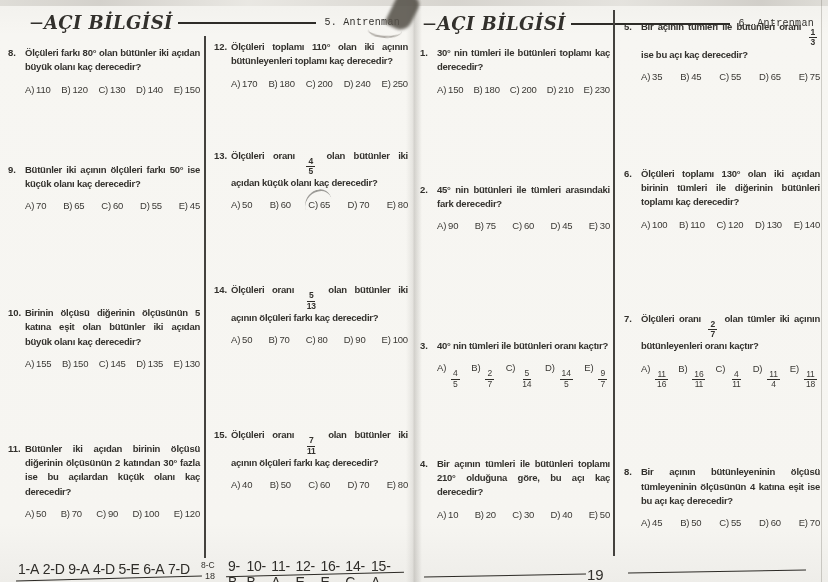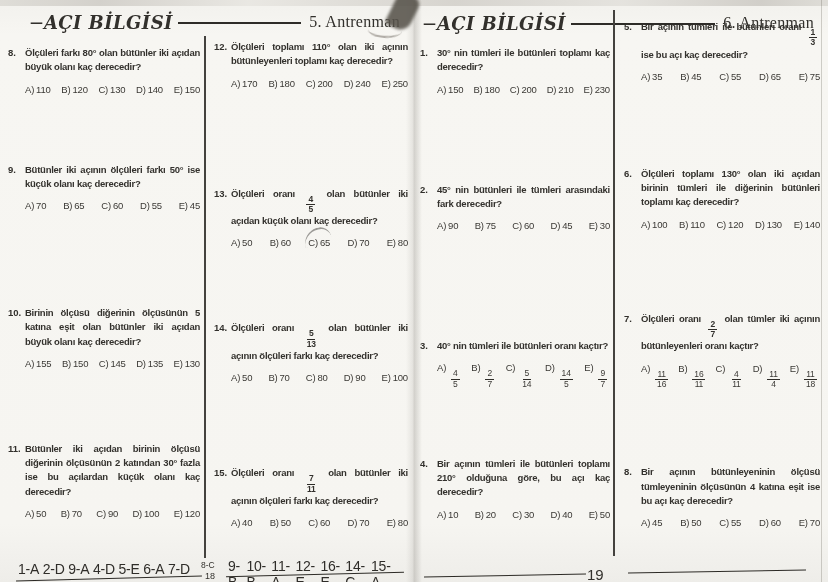--- a/index.html
+++ b/index.html
@@ -19,21 +19,21 @@
   .page{position:absolute;top:0;width:414px;height:582px}
   #page18{left:0}
   #page19{left:414px}
 
   .header{position:absolute;display:flex;align-items:center;height:20px}
   #page18 .header{top:12px;left:30px;right:14px}
   #page19 .header{top:13px;left:9px;right:14px}
   .hdash{font-family:"DejaVu Serif",serif;font-weight:bold;font-size:13px;margin-right:1px}
   .htitle{font-family:"DejaVu Serif",serif;font-style:italic;font-weight:bold;font-size:18px;letter-spacing:.4px;white-space:nowrap}
   .hrule{flex:1;height:0;border-top:2px solid #2e2c28;margin:2px 8px 0 5px}
-  .hlesson{font-family:Liberation Serif, serif;font-size:16px;letter-spacing:.3px;white-space:nowrap}
+  .hlesson{font-family:Liberation Mono, monospace;font-size:10px;letter-spacing:.3px;white-space:nowrap}
 
   .vdiv{position:absolute;width:1.5px;background:#44423e}
   #page18 .vdiv{left:204px;top:36px;height:522px}
   #page19 .vdiv{left:199px;top:10px;height:546px}
 
   .col{position:absolute}
   .c00{left:8px;top:46px;width:192px}
   .c01{left:214px;top:40px;width:194px}
   .c10{left:6px;top:46px;width:190px}   
   .c11{left:210px;top:20px;width:196px}
@@ -50,21 +50,21 @@
 
   .frac{display:inline-flex;flex-direction:column;align-items:center;vertical-align:-5px;line-height:1.1;font-size:8.5px;margin:0 3px}
   .qtext .frac{font-weight:bold}
   .frac .fn{border-bottom:1px solid #2e2c28;padding:0 2px}
   .frac .fd{padding:0 2px}
 
   
   .c00 .q:nth-child(2){margin-top:68px}
   .c00 .q:nth-child(3){margin-top:95px}
   .c00 .q:nth-child(4){margin-top:73px}
-  .c01 .q:nth-child(2){margin-top:98px}
+  .c01 .q:nth-child(2){margin-top:60px}
   .c01 .q:nth-child(3){margin-top:73px}
   .c01 .q:nth-child(4){margin-top:83px}
   .c10 .q:nth-child(2){margin-top:88px}
   .c10 .q:nth-child(3){margin-top:108px}
   .c10 .q:nth-child(4){margin-top:68px}
   .c11 .q:nth-child(2){margin-top:85px}
   .c11 .q:nth-child(3){margin-top:82px}
   .c11 .q:nth-child(4){margin-top:76px}
 
   

